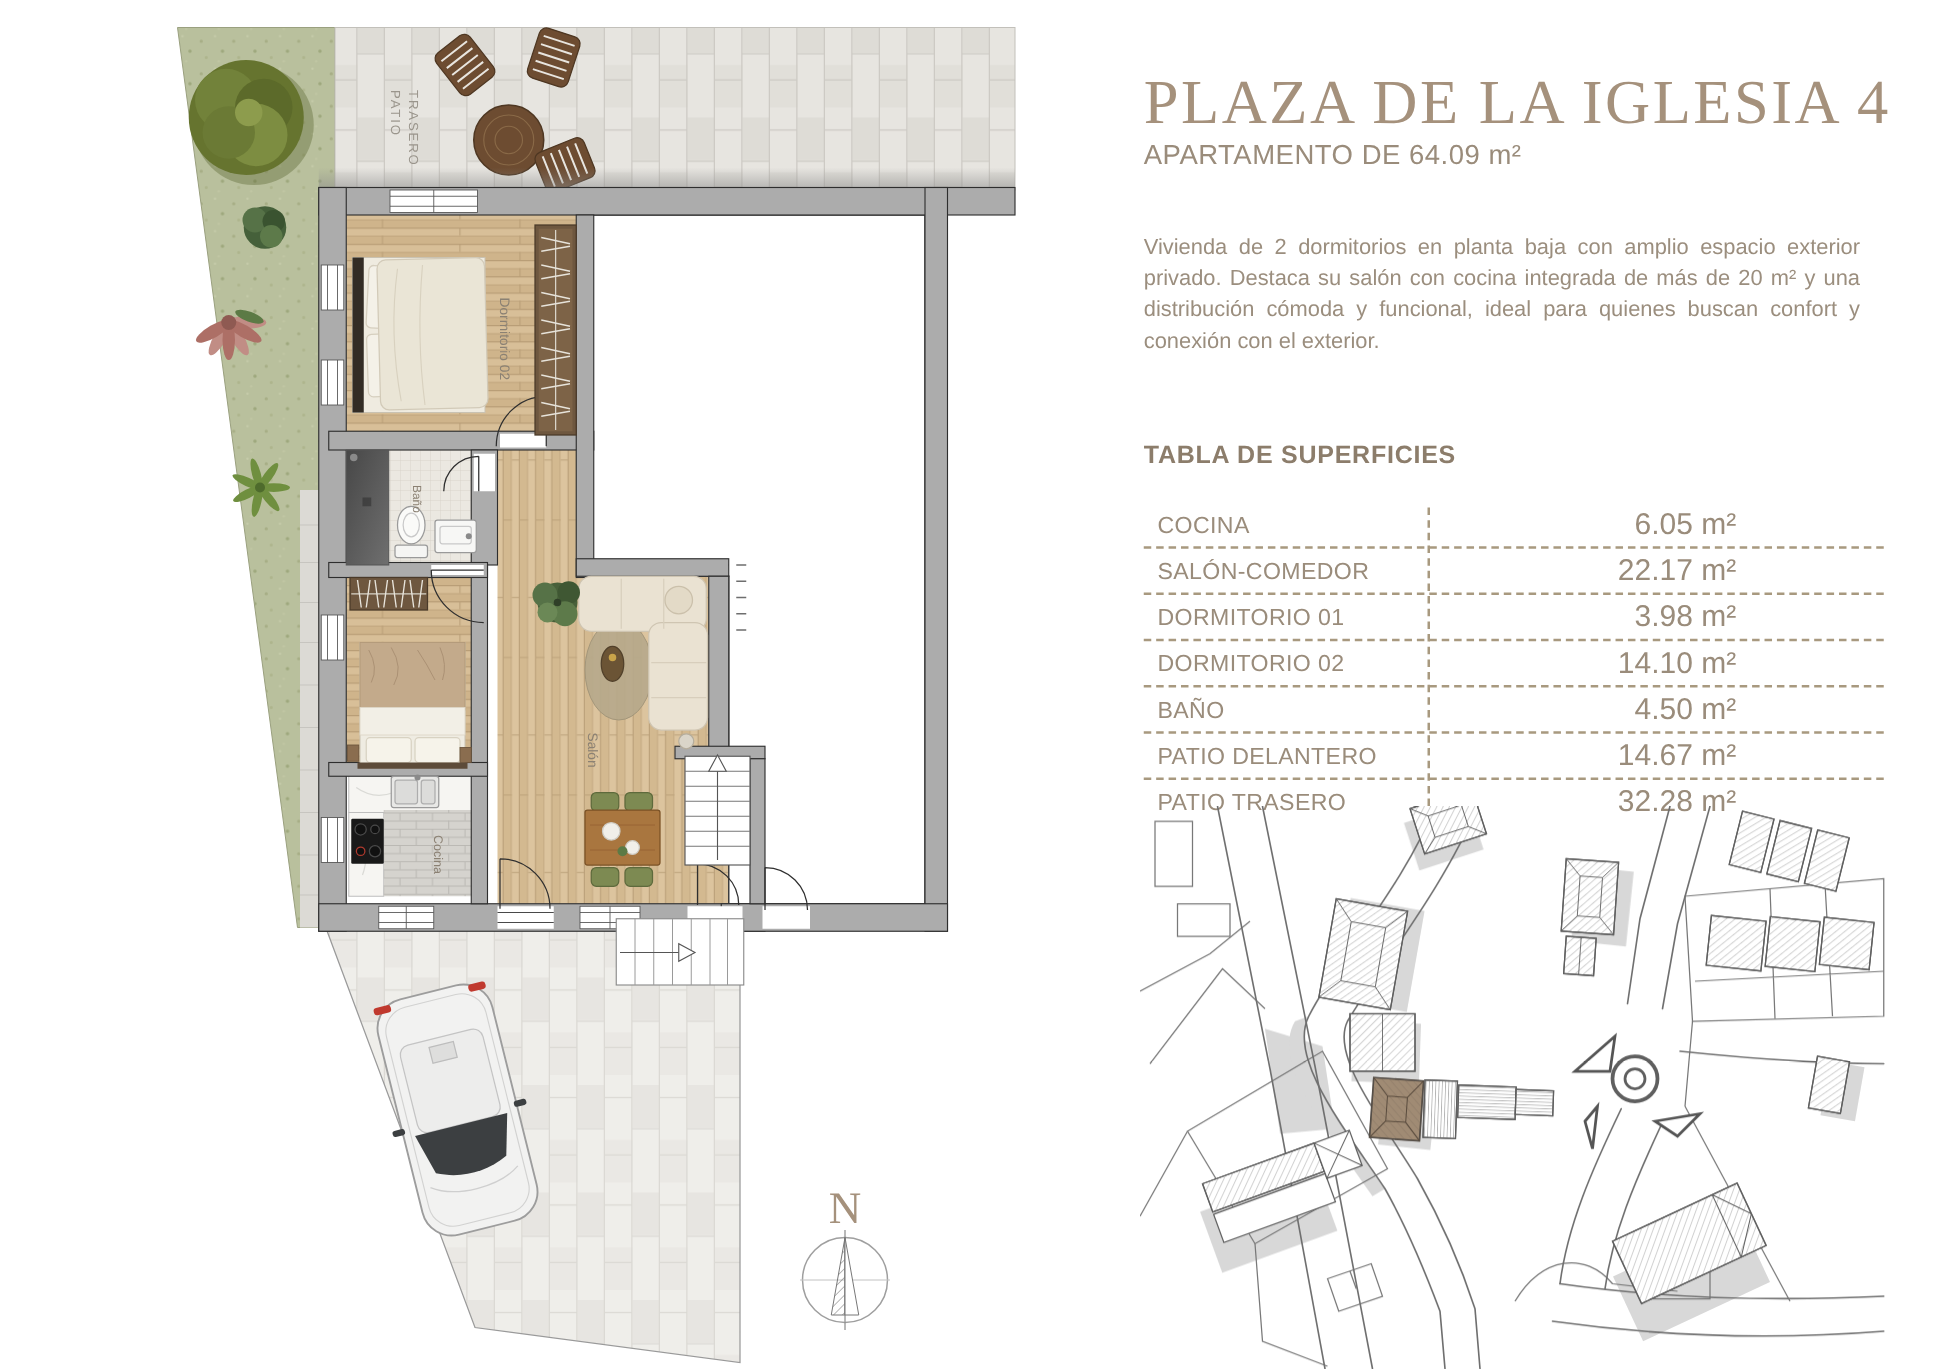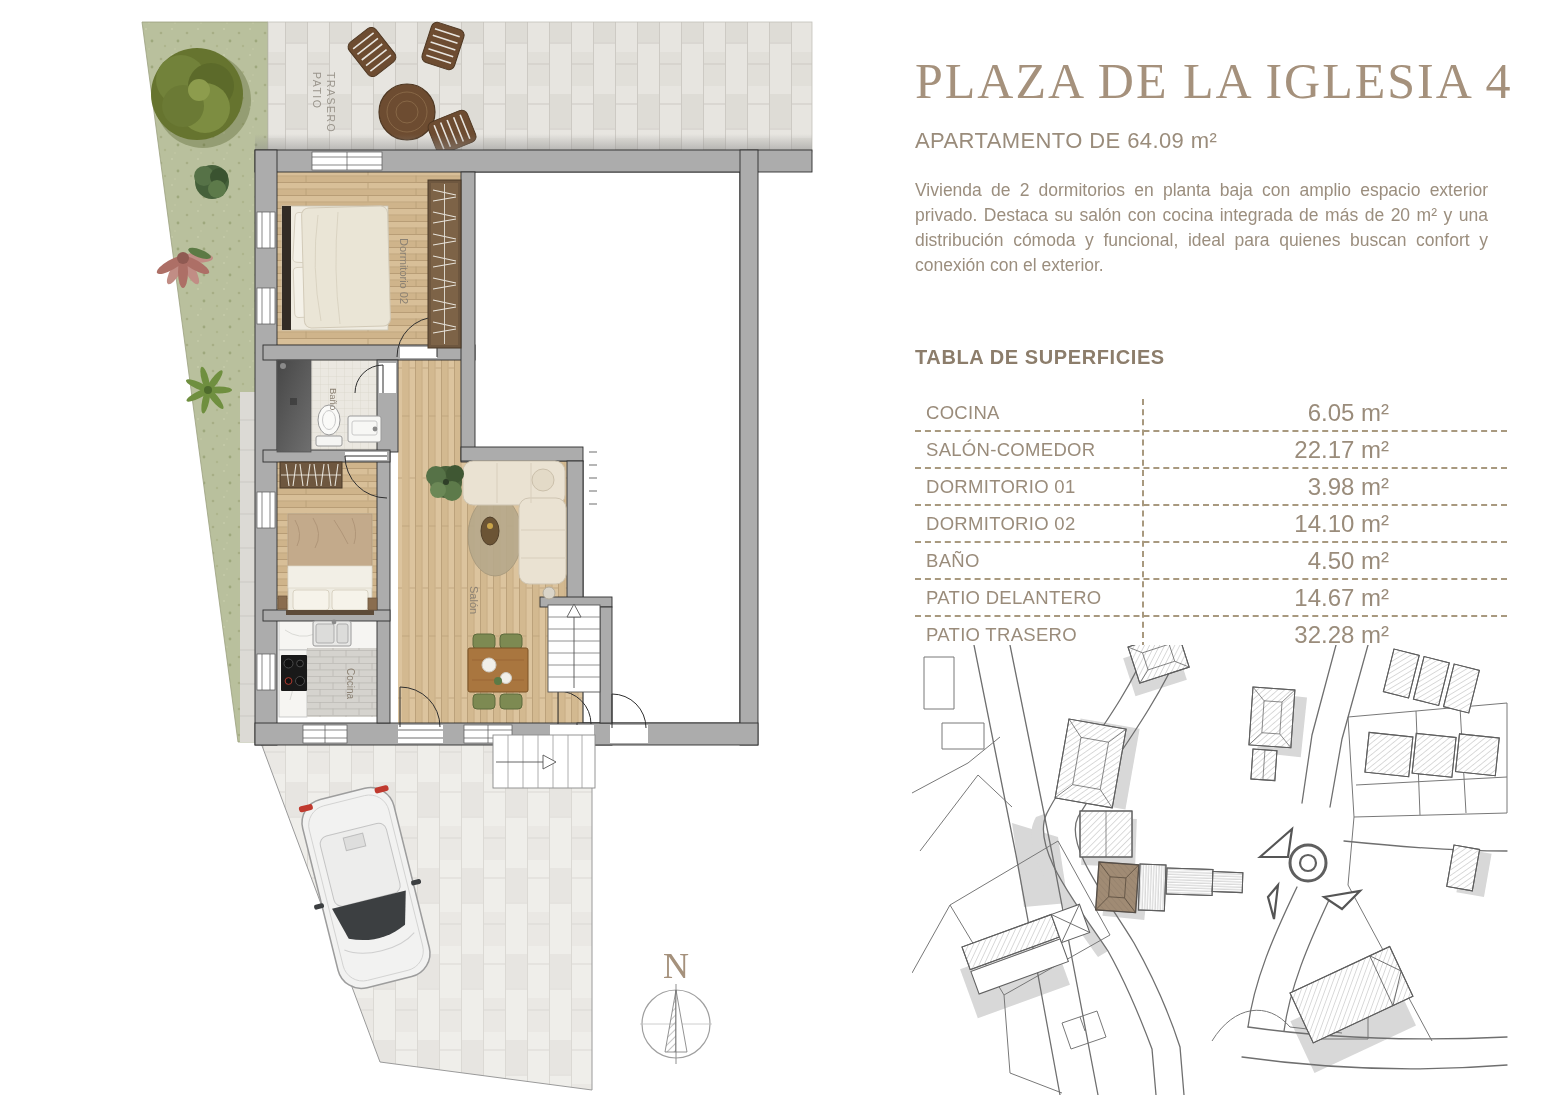--- a/index.html
+++ b/index.html
@@ -4,23 +4,23 @@
 <style>
   html,body{margin:0;padding:0;background:#ffffff;}
   body{width:1550px;height:1095px;position:relative;overflow:hidden;
        font-family:"Liberation Sans",sans-serif;}
   .floorplan-wrap{position:absolute;left:0;top:0;width:880px;height:1095px;}
   .map-wrap{position:absolute;left:912px;top:645px;width:600px;height:450px;}
   .rightcol{position:absolute;left:915px;top:0;width:595px;}
   .page-title{font-family:"Liberation Serif",serif;font-weight:400;
       font-size:50px;letter-spacing:2px;color:#a5917c;margin:52px 0 0 0;
       white-space:nowrap;text-align:right;}
-  .subtitle{font-size:22px;color:#9a8c7b;margin-top:18px;letter-spacing:0.4px;}
+  .subtitle{font-size:22px;color:#9a8c7b;margin-top:1px;letter-spacing:0.4px;}
   .desc{font-size:17.5px;line-height:25px;color:#9b8e7e;text-align:justify;
-      width:573px;margin:24px 0 0 0;}
+      width:573px;margin:48px 0 0 0;}
   .tbl-heading{font-size:20px;font-weight:bold;color:#8c7d6b;
       letter-spacing:0.6px;margin:68px 0 0 0;}
   .tbl{position:relative;width:592px;margin-top:26px;}
   .tbl .vline{position:absolute;left:227px;top:4px;bottom:4px;width:0;
       border-left:2px dashed #a8997f;}
   .trow{display:flex;justify-content:space-between;align-items:center;
       height:35px;border-bottom:2px dashed #a8997f;}
   .trow:last-child{border-bottom:none;gap:38px;}
   .tlabel{font-size:18.5px;color:#9a8c7b;padding-left:11px;letter-spacing:0.3px;}
   .tvalue{font-size:24px;color:#9a8c7b;padding-right:118px;}

